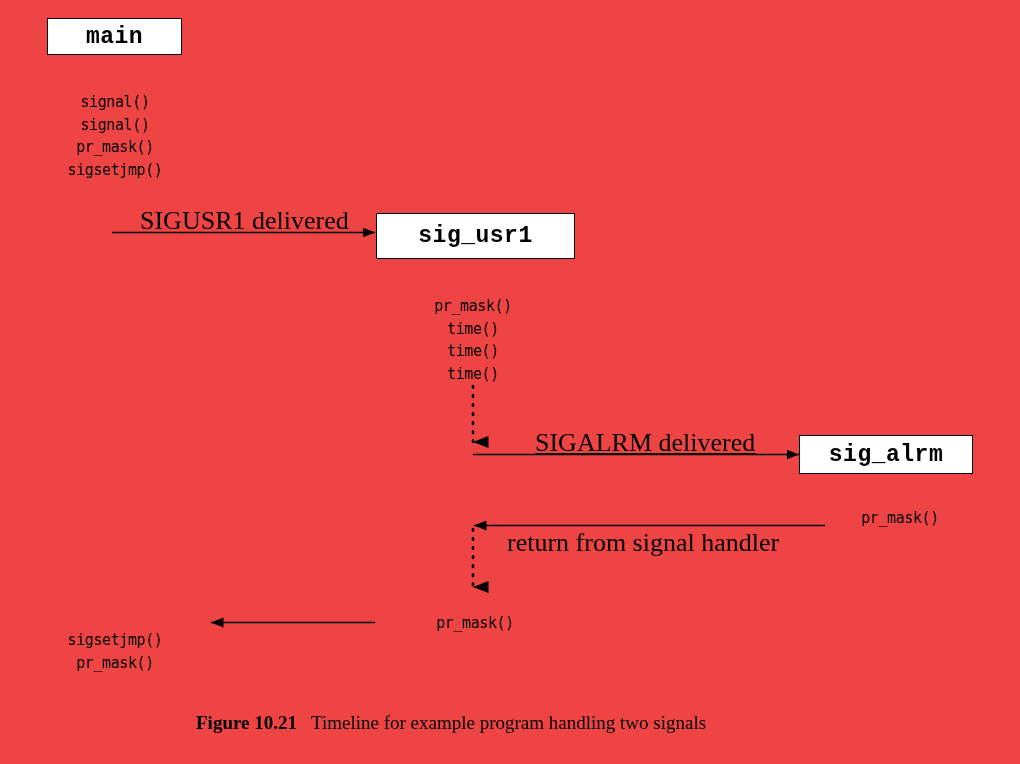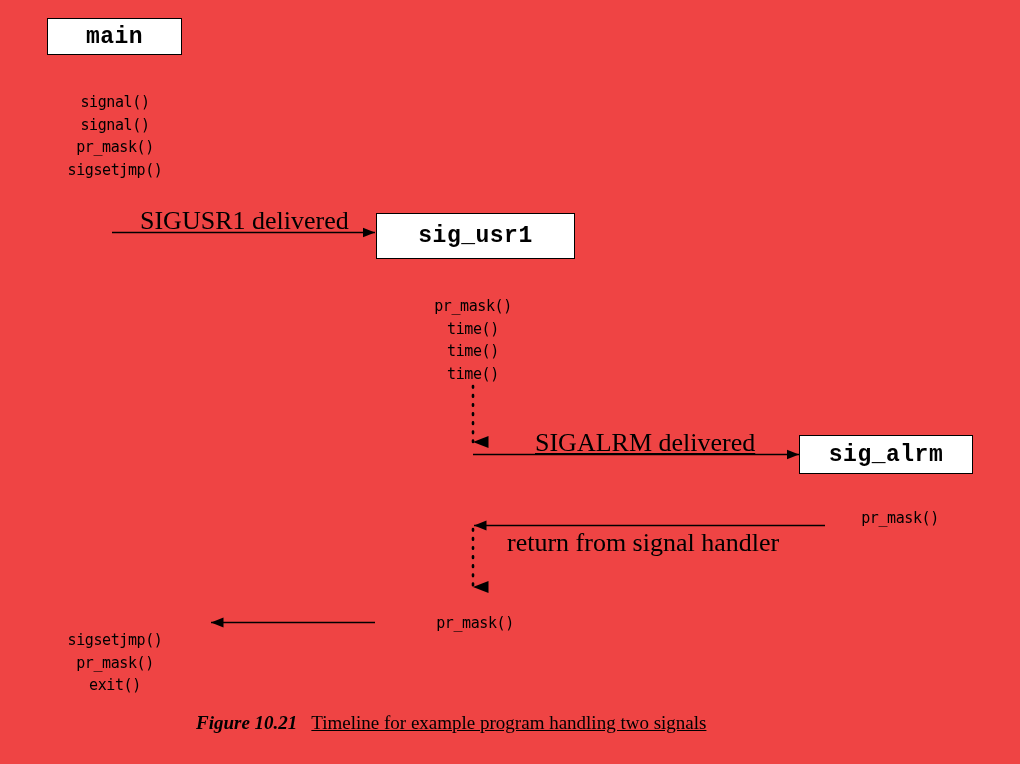--- a/index.html
+++ b/index.html
@@ -63,25 +63,23 @@
   }
   .caption {
     position: absolute;
     font-family: "Liberation Serif", "DejaVu Serif", serif;
     font-size: 19px;
     color: #000000;
     white-space: nowrap;
   }
   .caption .cap-num {
     font-weight: bold;
-    font-style: italic;
   }
   .caption .cap-text {
     margin-left: 14px;
-    text-decoration: underline;
   }
 </style>
 </head>
 <body>
 
 <div id="page">
 
   <svg id="arrow-layer" viewBox="0 0 1020 764" width="1020" height="764">
     <defs>
       <marker id="arrowR" markerWidth="13" markerHeight="11" refX="12.5" refY="5.5" orient="auto" markerUnits="userSpaceOnUse">
@@ -144,20 +142,19 @@
 
   <div class="edge-label" style="left:490px; top:528px;margin-left:17px;">return from signal handler</div>
 
   <div class="call-list" style="left:385px; top:594px; width:180px;">
     <div>pr_mask()</div>
   </div>
 
   <div class="call-list" style="left:20px; top:611px; width:190px;">
     <div>sigsetjmp()</div>
     <div>pr_mask()</div>
-    <div>exit()</div>
   </div>
 
   <div class="caption" style="left:196px; top:712px;">
     <span class="cap-num">Figure 10.21</span><span class="cap-text">Timeline for example program handling two signals</span>
   </div>
 
 </div>
 
 </body></html>

